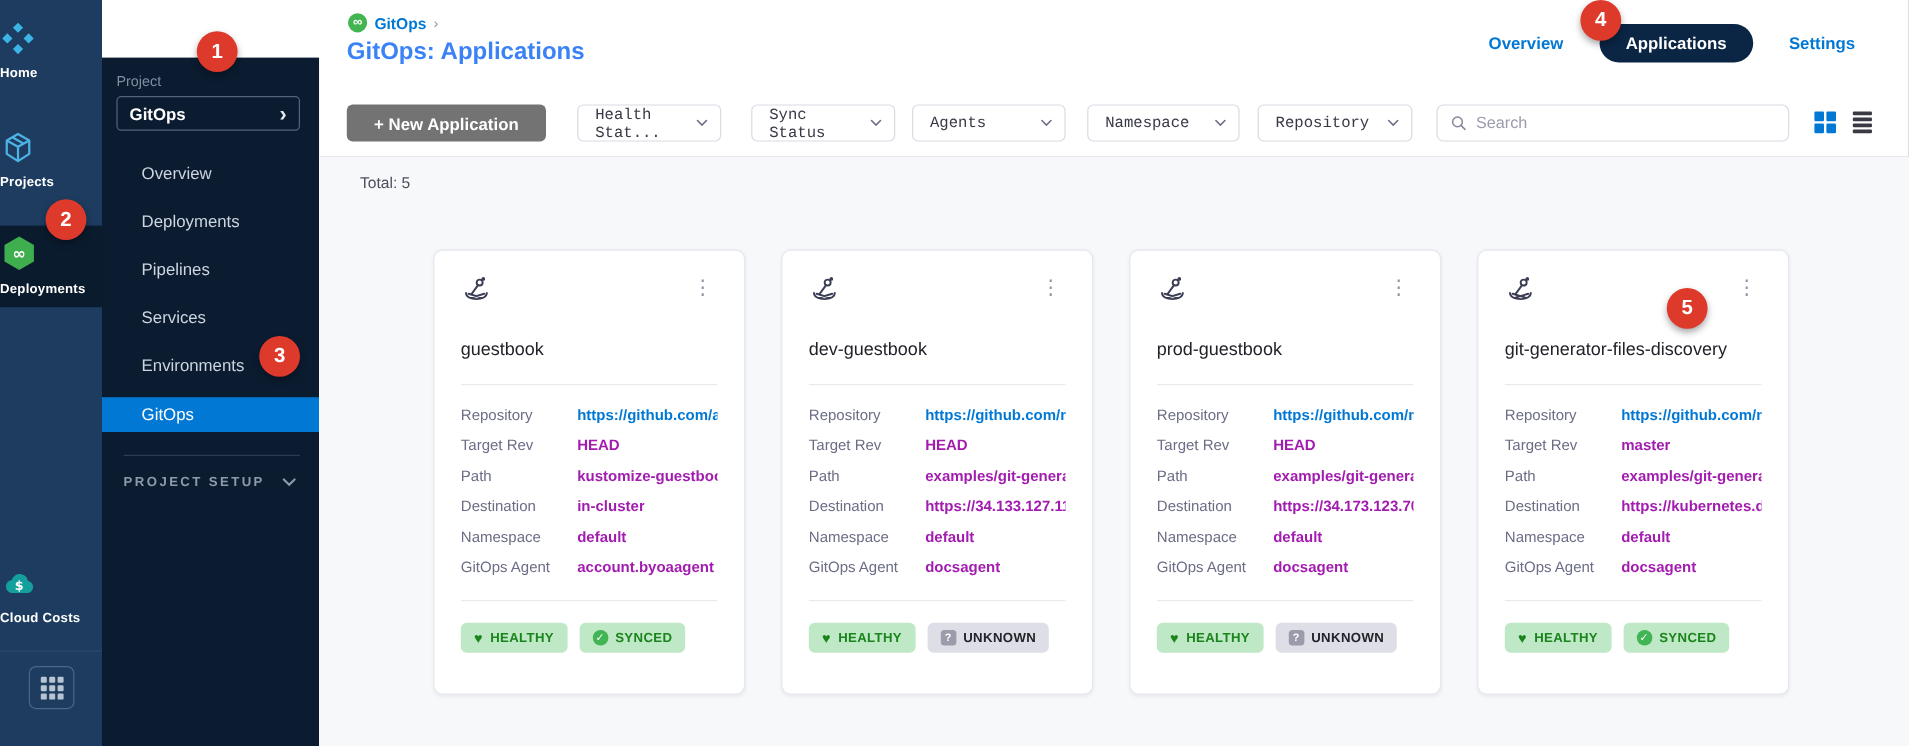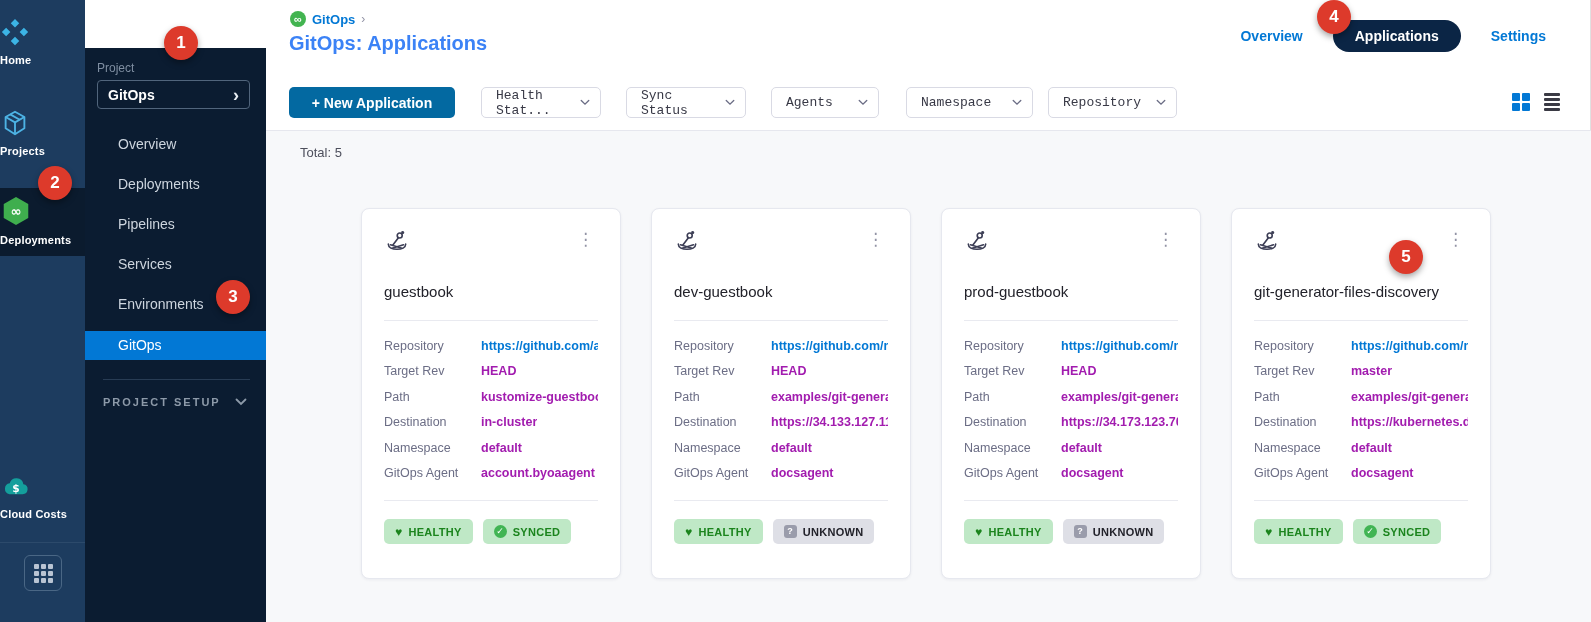--- a/index.html
+++ b/index.html
@@ -40,21 +40,21 @@
   .crumb-ic { width:16px; height:16px; border-radius:50%; background:#42b450; color:#fff; font-size:11px;
     font-weight:bold; text-align:center; line-height:16px; }
   .crumb a { color:#0278d5; font-size:13px; font-weight:bold; text-decoration:none; cursor:pointer; }
   .crumb .gt { color:#9293a5; font-size:12px; }
   .page-title { position:absolute; left:23px; top:32px; font-size:20px; font-weight:bold; color:#3b82f6; }
   .header-tabs { position:absolute; right:45px; top:20px; display:flex; align-items:center; gap:30px; }
   .htab { color:#0278d5; font-size:14px; font-weight:bold; cursor:pointer; }
   .htab.pill { background:#0b2545; color:#fff; padding:8px 22px; border-radius:20px; }
 
   
-  .btn-new { position:absolute; left:23px; top:87px; width:166px; height:31px; background:#0369a1; color:#fff;
+  .btn-new { position:absolute; left:23px; top:87px; width:166px; height:31px; background:#737373; color:#fff;
     border:none; border-radius:5px; font-size:14px; font-weight:bold; cursor:pointer;
     font-family:"Liberation Sans","DejaVu Sans",sans-serif; }
   .filter { position:absolute; top:87px; height:31px; background:#fff; border:1px solid #d9dae4; border-radius:5px;
     display:flex; align-items:center; justify-content:space-between; padding:0 10px 0 14px; cursor:pointer; }
   .filter .ftxt { font-size:13px; color:#383946; font-weight:500;font-family:Liberation Mono, monospace; }
   .filter svg { flex:none; }
   .searchbox { position:absolute; left:931px; top:87px; width:294px; height:31px; border:1px solid #d9dae4;
     border-radius:6px; display:flex; align-items:center; padding:0 10px; gap:7px; background:#fff; }
   .searchbox input { border:none; outline:none; flex:1; font-size:13.5px; color:#383946;
     font-family:"Liberation Sans","DejaVu Sans",sans-serif; }
@@ -209,39 +209,46 @@
     <svg width="10" height="7" viewBox="0 0 12 8">
         <path d="M1.5 1.5L6 6l4.5-4.5" fill="none" stroke="#6b6d85" stroke-width="1.6" stroke-linecap="round"></path>
       </svg>
   </div>
   <div class="filter" style="left:360px;width:120px">
     <span class="ftxt">Sync Status</span>
     <svg width="10" height="7" viewBox="0 0 12 8">
         <path d="M1.5 1.5L6 6l4.5-4.5" fill="none" stroke="#6b6d85" stroke-width="1.6" stroke-linecap="round"></path>
       </svg>
   </div>
-  <div class="filter" style="left:505px;width:108px">
+  <div class="filter" style="left:494px;width:128px">
     <span class="ftxt">Agents</span>
     <svg width="10" height="7" viewBox="0 0 12 8">
         <path d="M1.5 1.5L6 6l4.5-4.5" fill="none" stroke="#6b6d85" stroke-width="1.6" stroke-linecap="round"></path>
       </svg>
   </div>
   <div class="filter" style="left:640px;width:127px">
     <span class="ftxt">Namespace</span>
     <svg width="10" height="7" viewBox="0 0 12 8">
         <path d="M1.5 1.5L6 6l4.5-4.5" fill="none" stroke="#6b6d85" stroke-width="1.6" stroke-linecap="round"></path>
       </svg>
   </div>
   <div class="filter" style="left:782px;width:129px">
     <span class="ftxt">Repository</span>
     <svg width="10" height="7" viewBox="0 0 12 8">
         <path d="M1.5 1.5L6 6l4.5-4.5" fill="none" stroke="#6b6d85" stroke-width="1.6" stroke-linecap="round"></path>
       </svg>
   </div>
 
+  <div class="searchbox">
+    <svg width="15" height="15" viewBox="0 0 24 24">
+        <circle cx="10.5" cy="10.5" r="6.5" fill="none" stroke="#85879a" stroke-width="2"></circle>
+        <path d="M15.5 15.5L20.5 20.5" stroke="#85879a" stroke-width="2" stroke-linecap="round"></path>
+      </svg>
+    <input type="text" placeholder="Search" style="">
+  </div>
 
   <span class="view-ic gridview">
       <i></i>
       <i></i>
       <i></i>
       <i></i>
     </span>
   <span class="view-ic listview">
       <i></i>
       <i></i>

